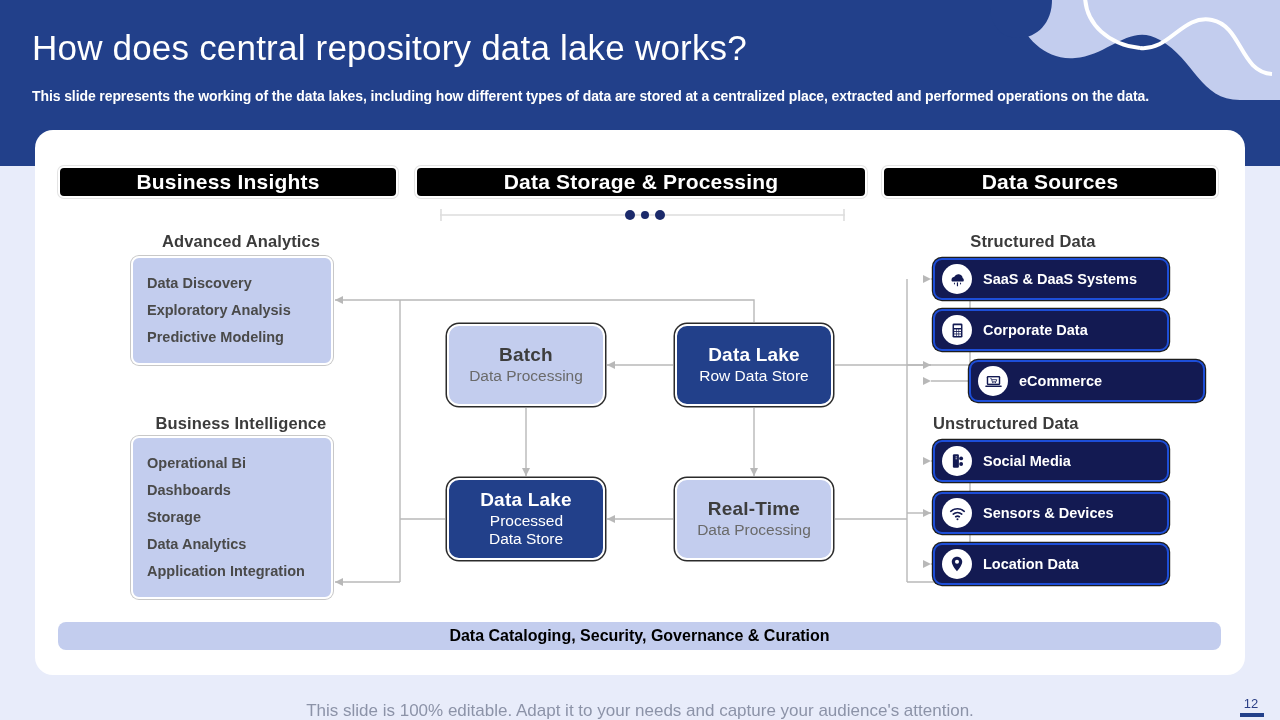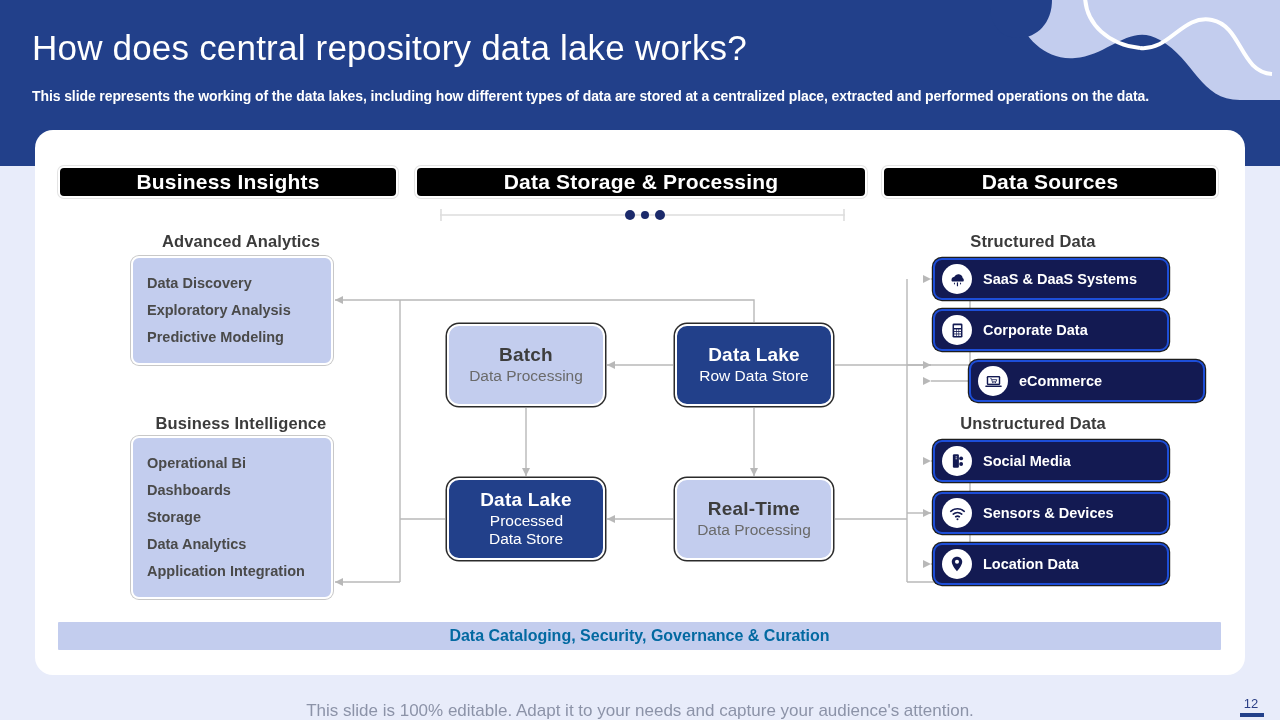--- a/index.html
+++ b/index.html
@@ -84,21 +84,21 @@
     position: absolute;
     font-size: 16.5px;
     font-weight: 700;
     color: #3b3b3b;
     letter-spacing: 0.1px;
     white-space: nowrap;
   }
   .cap-aa  { left: 106px; top: 102px; width: 200px; text-align: center; }
   .cap-bi  { left: 96px;  top: 284px; width: 220px; text-align: center; }
   .cap-sd  { left: 898px; top: 102px; width: 200px; text-align: center; }
-  .cap-ud  { left: 898px; top: 284px; width: 200px; text-align: center; }
+  .cap-ud  { left: 898px; top: 284px; width: 200px; }
 
   
   .list-panel {
     position: absolute;
     background: #c3cdee;
     border-radius: 8px;
     border: 2px solid #ffffff;
     box-shadow: 0 0 0 1px #c8c8c8;
     padding: 12px 14px;
   }
@@ -171,27 +171,27 @@
   }
   .c1 { top: 128px; } .c2 { top: 179px; } .c3 { top: 230px; margin-left: 36px; }
   .c4 { top: 310px; } .c5 { top: 362px; } .c6 { top: 413px; }
 
   
   .bottom-band {
     position: absolute;
     left: 23px; top: 492px;
     width: 1163px; height: 28px;
     background: #c3cdee;
-    border-radius: 1px;
+    border-radius: 8px;
     display: flex;
     align-items: center;
     justify-content: center;
     font-size: 16px;
     font-weight: 700;
-    color: #0369a1;
+    color: #000000;
   }
 
   
   .footer-note {
     position: absolute;
     left: 0; top: 701px;
     width: 1280px;
     text-align: center;
     font-size: 17px;
     color: #8c93a8;

